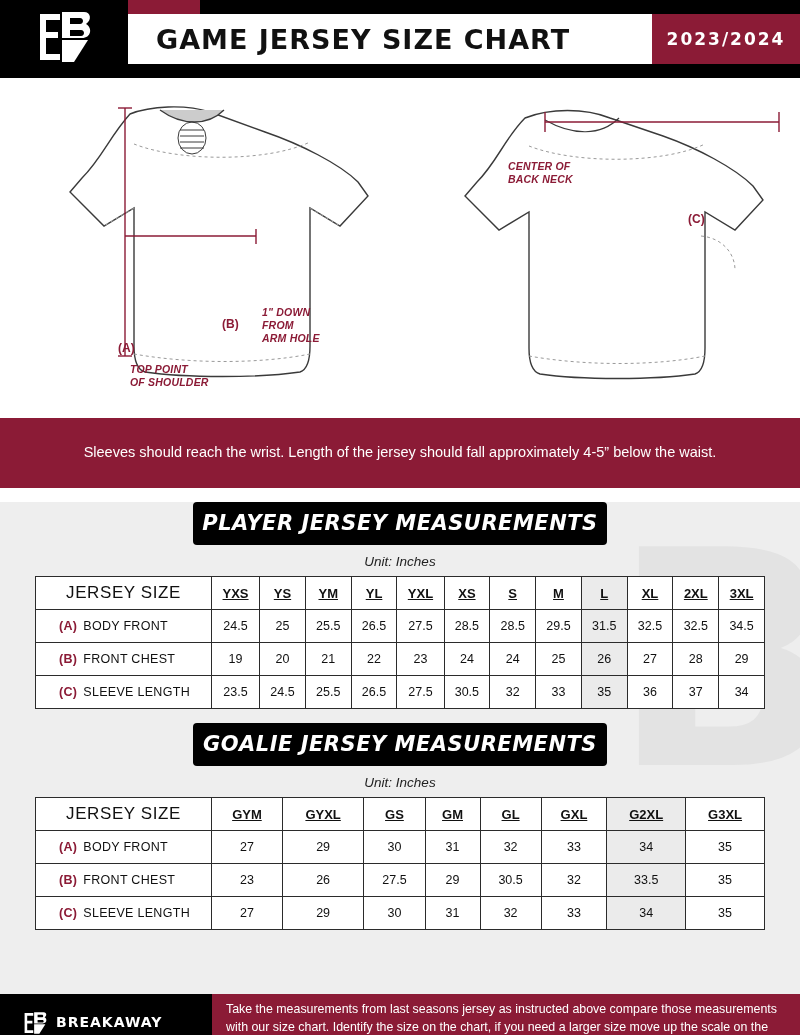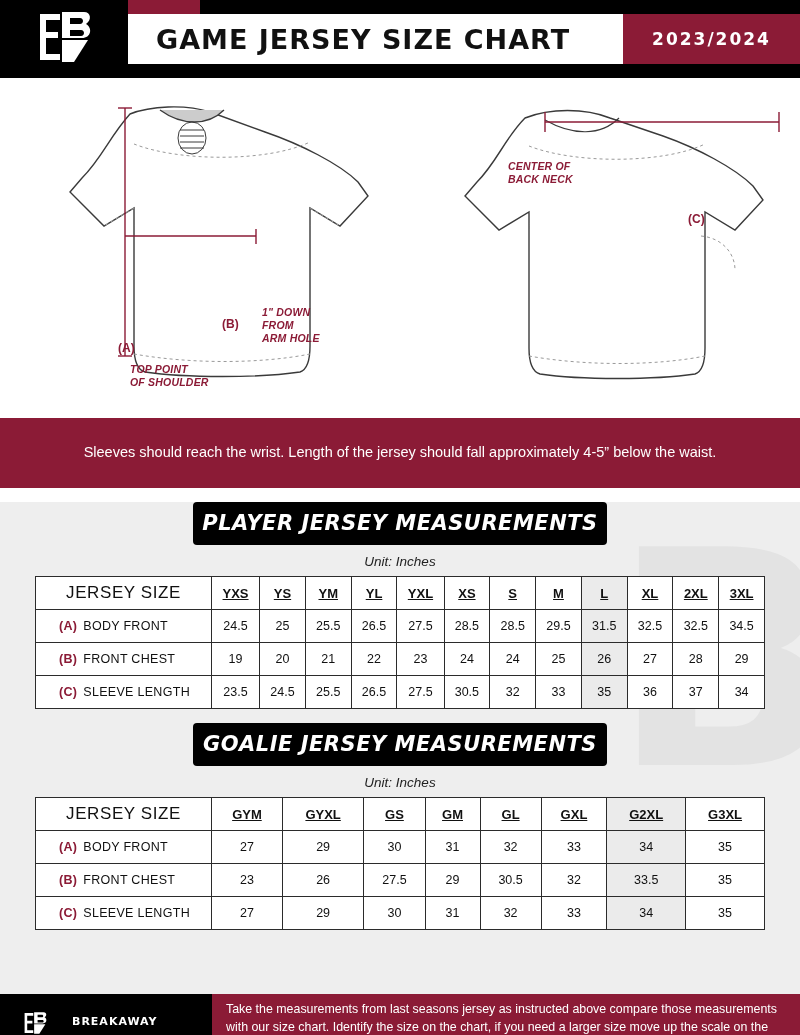--- a/index.html
+++ b/index.html
@@ -48,21 +48,21 @@
     transform: translateY(-50%);
     font-size: 27px;
     font-weight: bold;
     letter-spacing: 1px;
     color: #111111;
     font-family: "DejaVu Sans", sans-serif;
   }
   .season-plate {
     position: absolute;
     right: 0; top: 14px;
-    width: 177px; height: 50px;
+    width: 148px; height: 50px;
     background: #8b1b36;
     color: #ffffff;
     display: flex; align-items: center; justify-content: center;
     font-size: 17px;
     font-weight: bold;
     letter-spacing: 2px;
     font-family: "DejaVu Sans", sans-serif;
     margin-left: 48px;
   }
 
@@ -197,25 +197,24 @@
     width: 212px;
     background: #000000;
     display: flex;
     align-items: center;
     gap: 8px;
     padding-left: 22px;
   }
   .footer-logo .fl-mark { width: 26px; height: 28px; position: relative; }
   .footer-logo .fl-text {
     color: #ffffff;
-    font-size: 11px;
+    font-size: 14px;
     font-weight: bold;
     letter-spacing: 1px;
     font-family: "DejaVu Sans", sans-serif;
-    margin-left: 16px;
   }
   .footer-note {
     flex: 1;
     background: #8b1b36;
     color: #ffffff;
     font-size: 12.4px;
     line-height: 1.45;
     padding: 7px 14px 0 14px;
   }
 </style>

